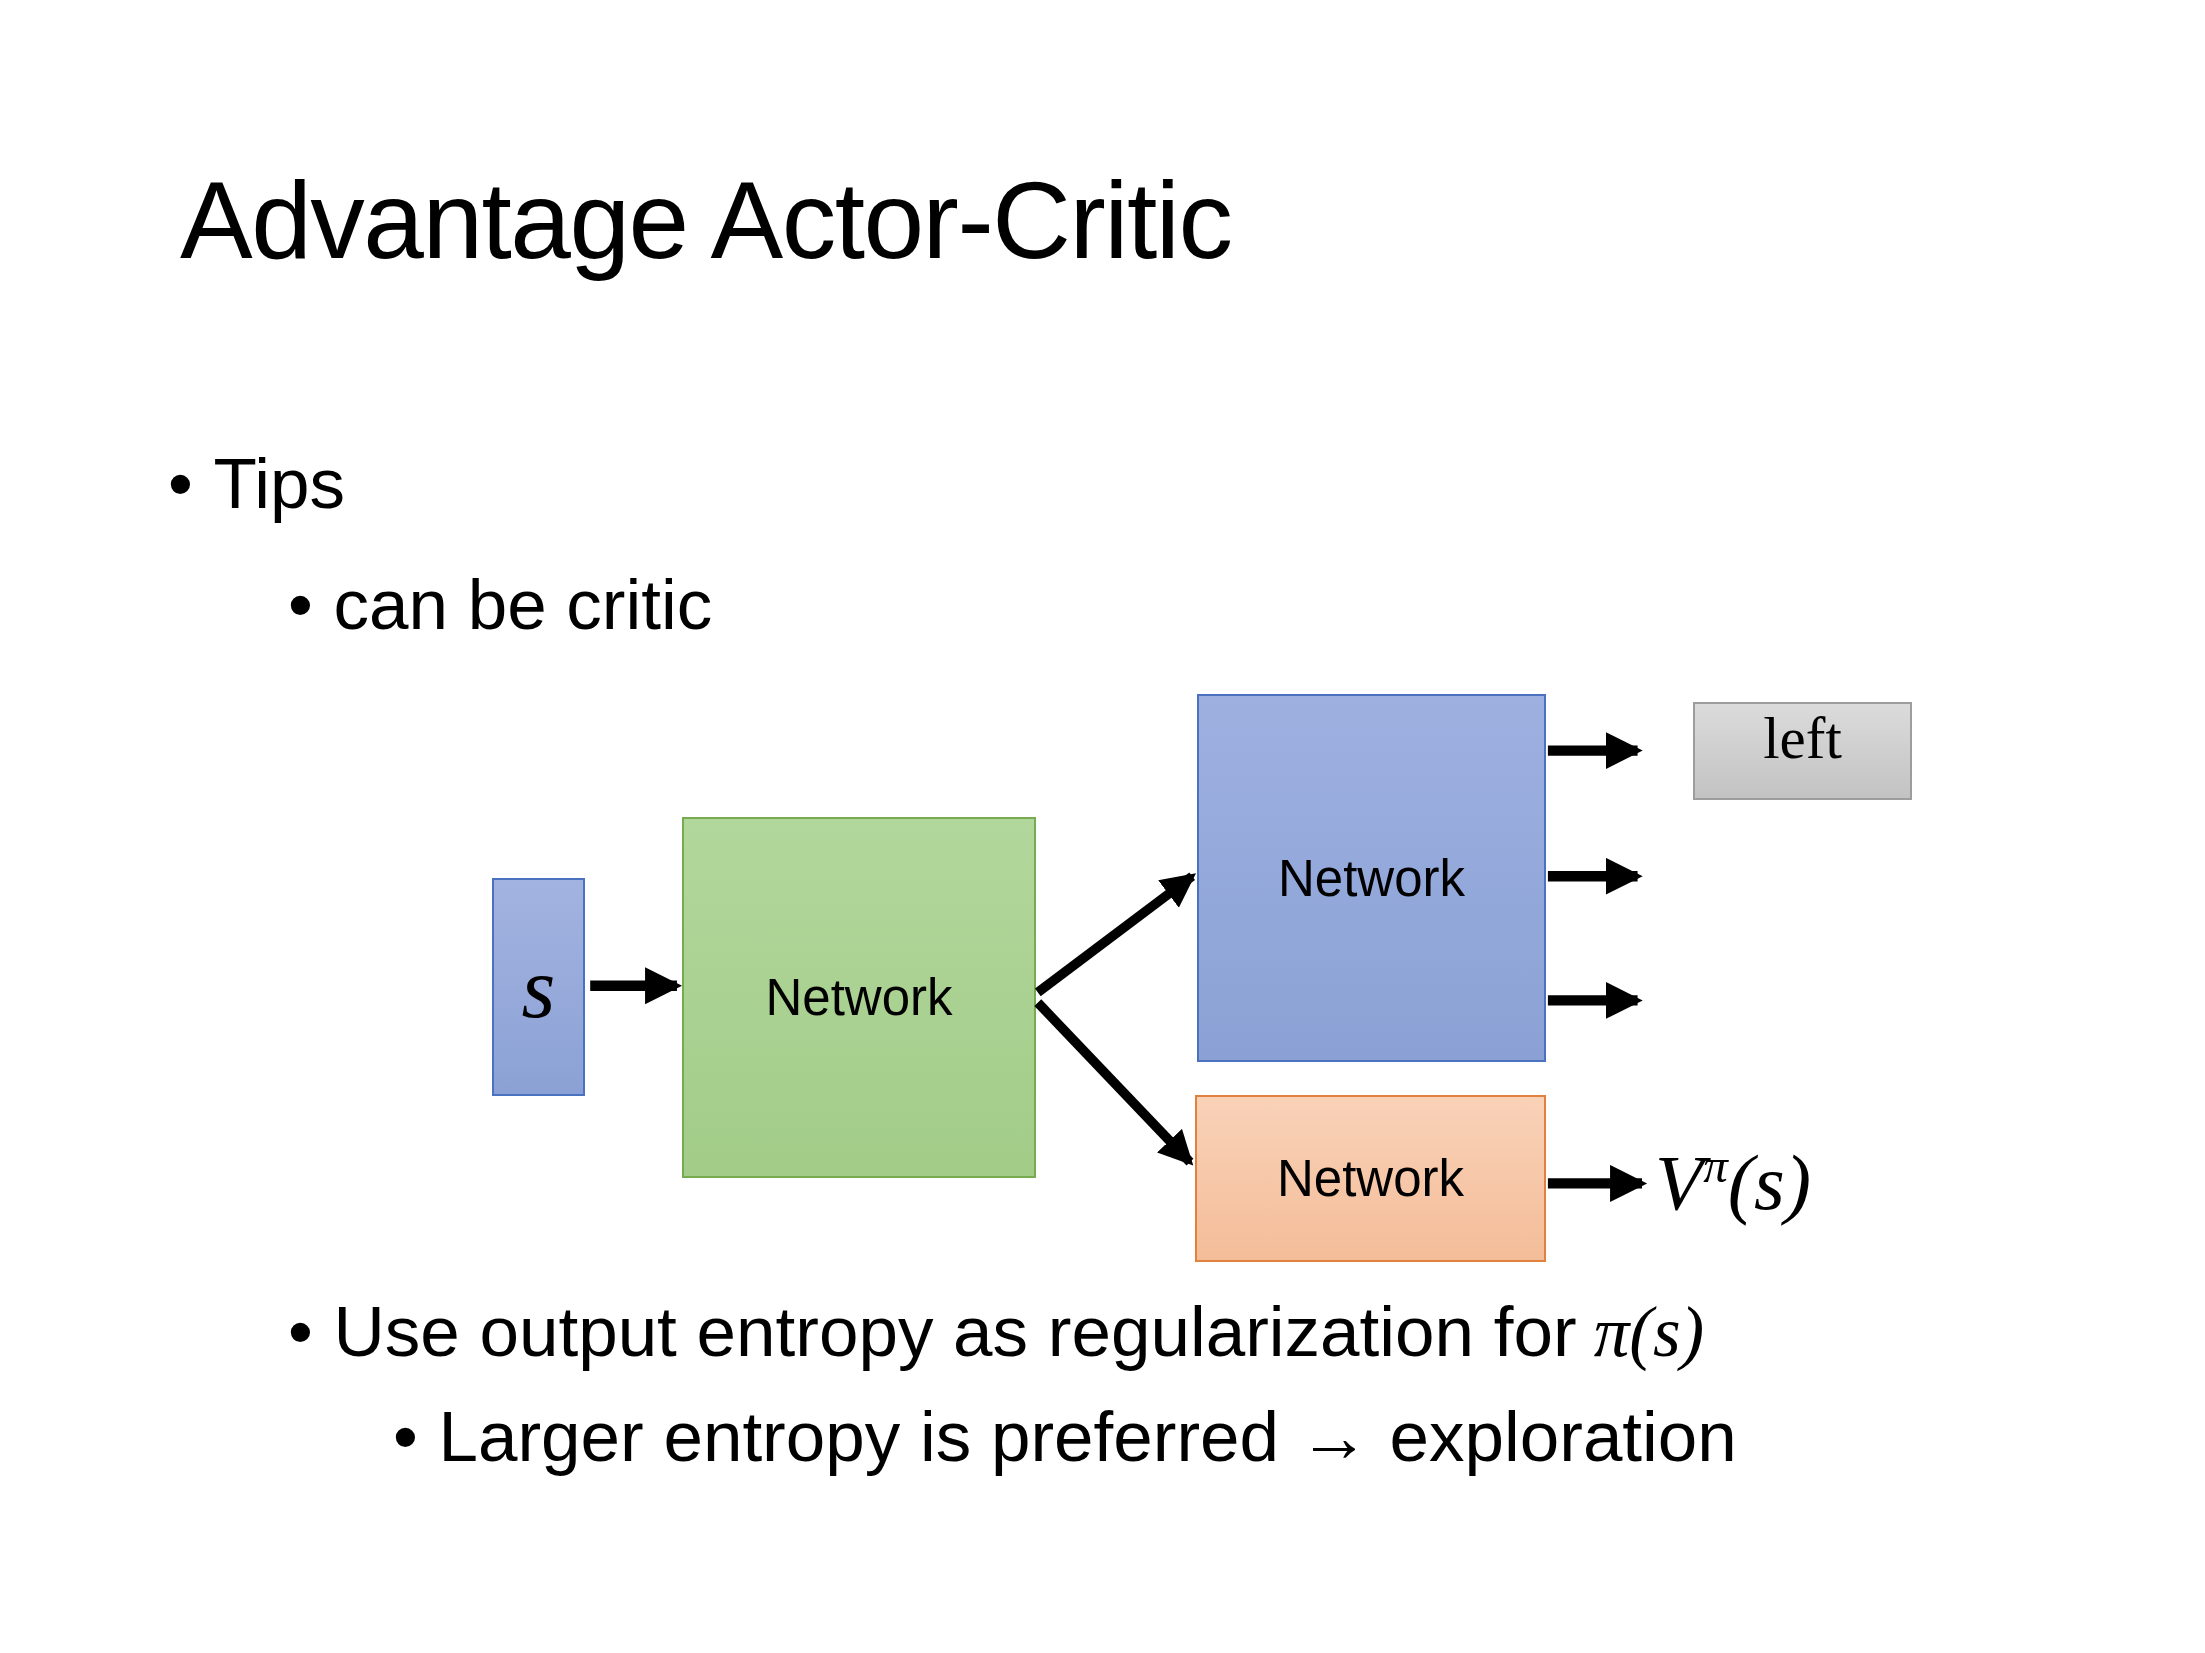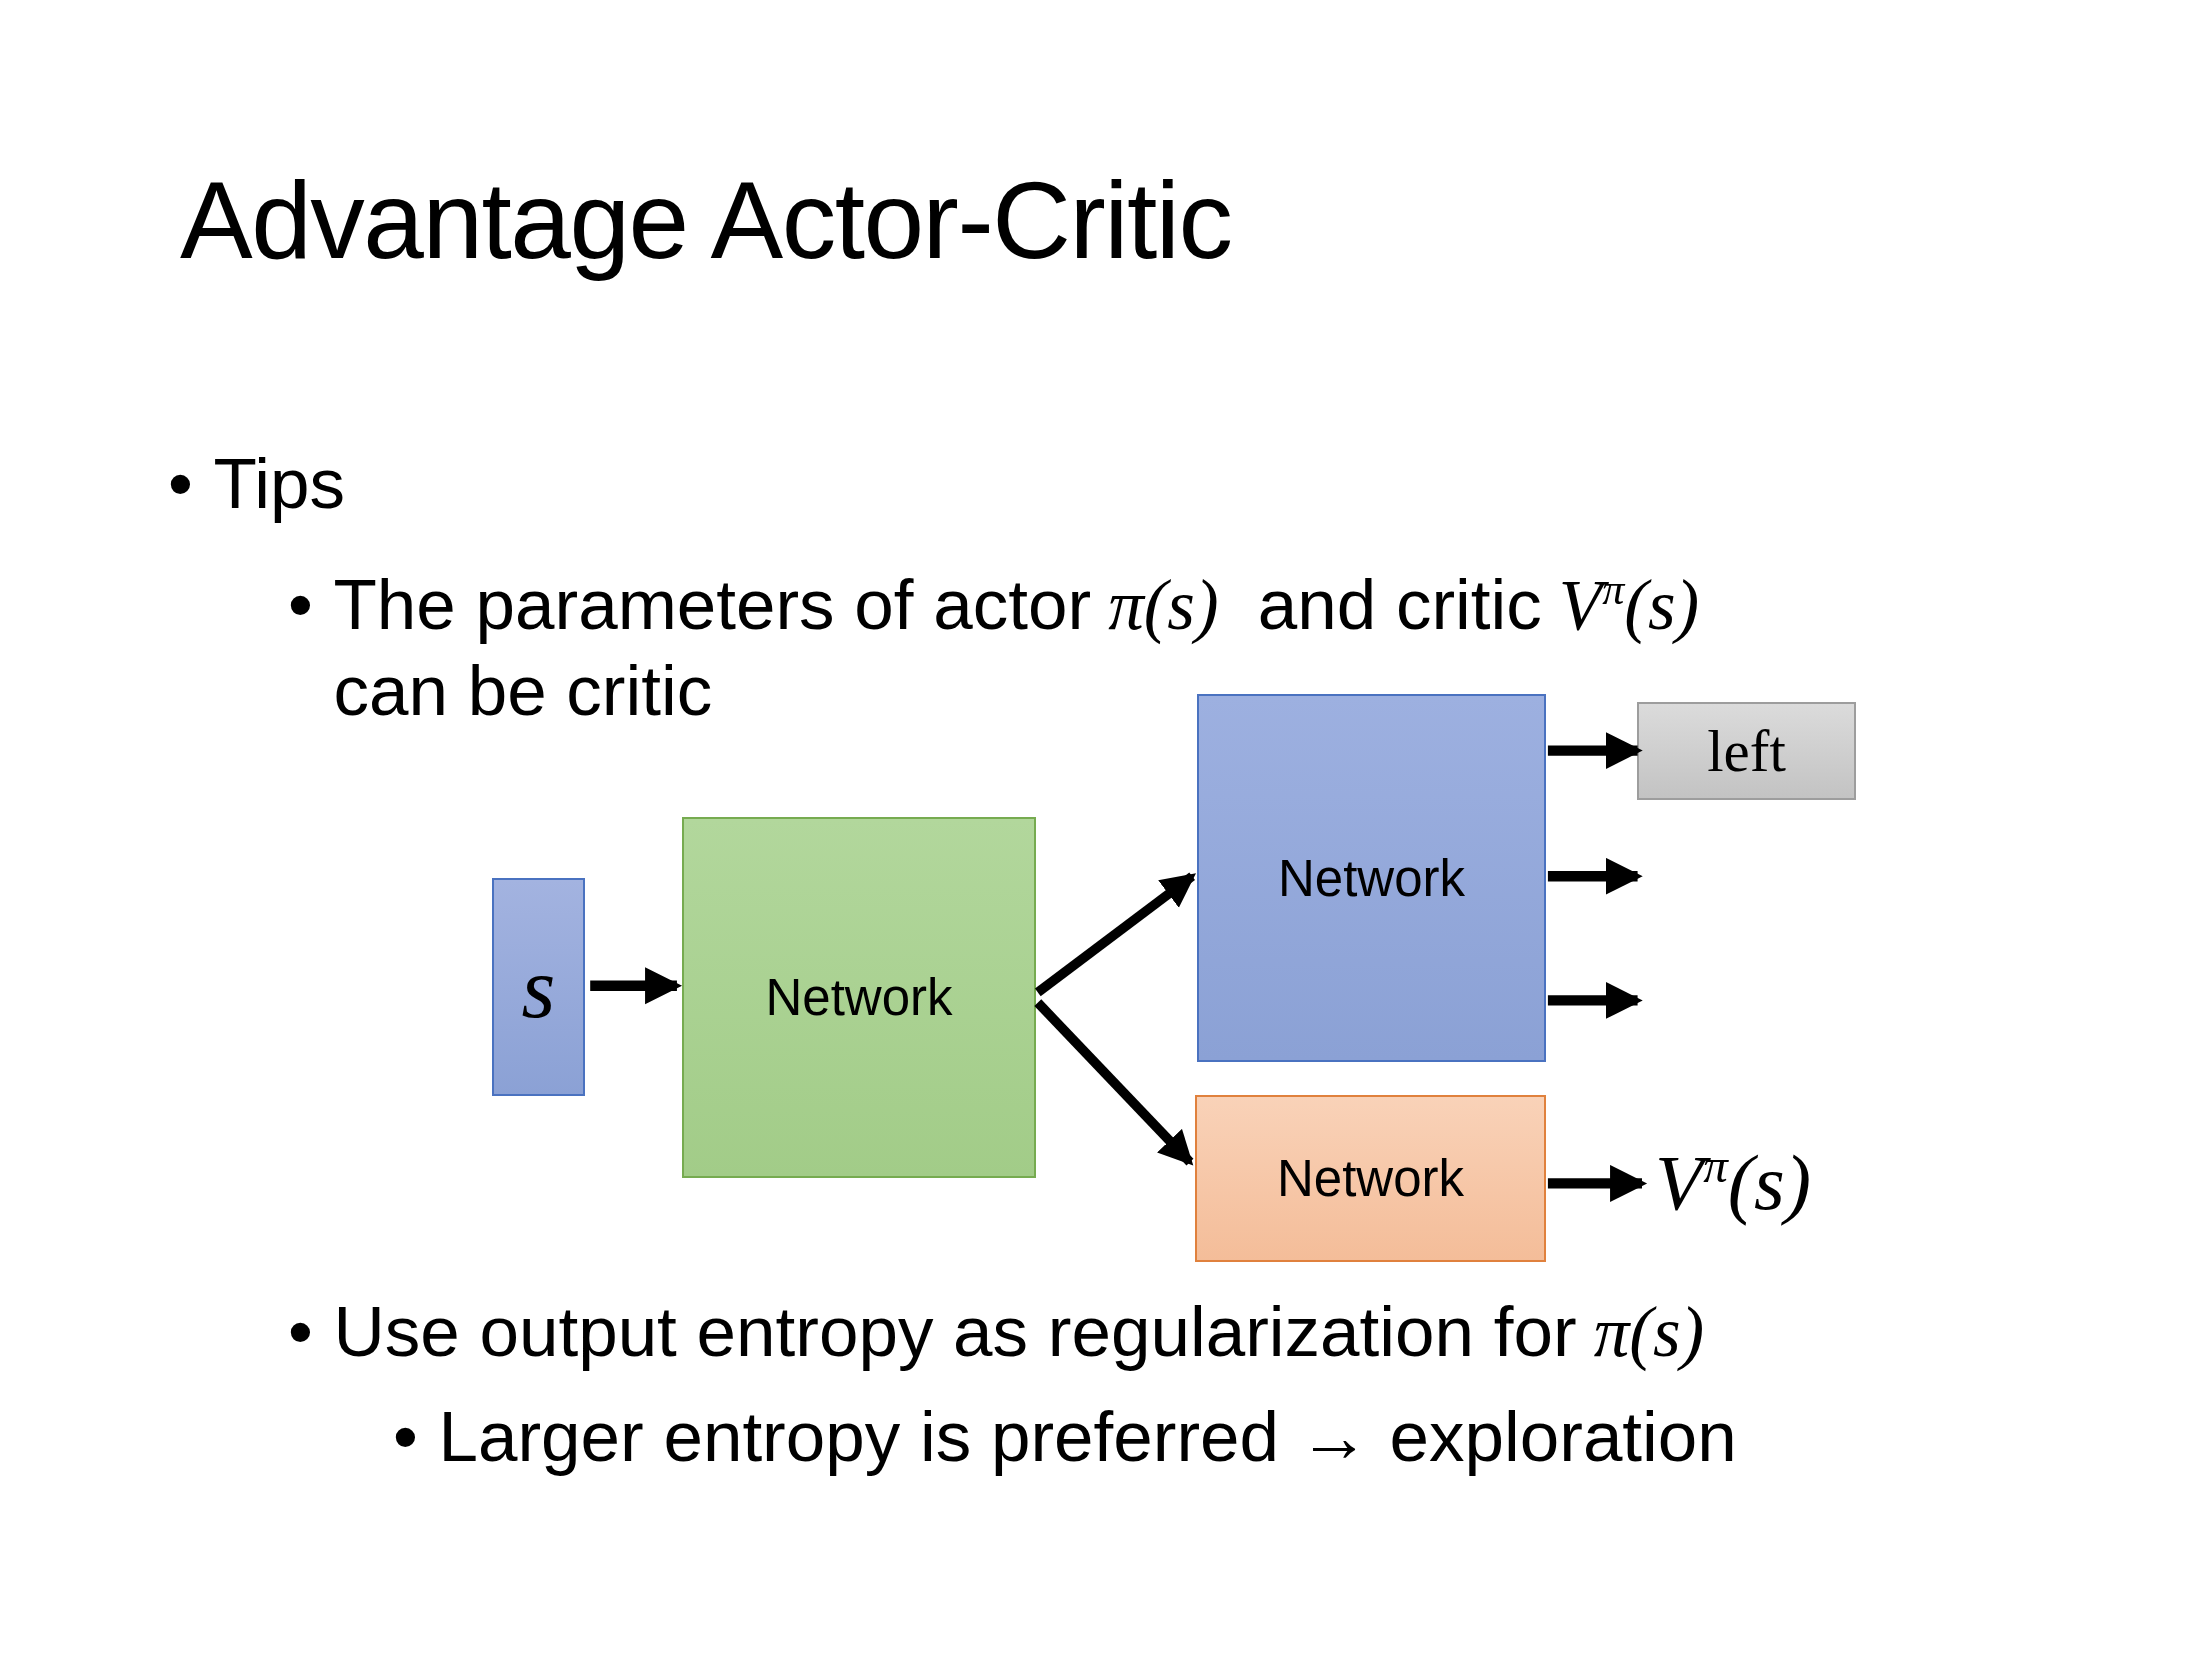--- a/index.html
+++ b/index.html
@@ -34,22 +34,22 @@
          border-color:var(--shared-border,#76ab50);}
   #box-actor{left:1197px;top:694px;width:349px;height:368px;
          background:linear-gradient(180deg,#9db0e0,#8ba1d5);
          border-color:var(--actor-border,#4a72c0);}
   #box-critic{left:1195px;top:1095px;width:351px;height:167px;
          background:linear-gradient(180deg,#f9d2b8,#f4bd99);
          border-color:var(--critic-border,#e0813d);}
   .net-label{font-size:51px;}
   .s-label{font-family:"Liberation Serif","DejaVu Serif",serif;font-style:italic;font-size:87px;}
 
-  .action-box{position:absolute;left:1637px;width:219px;height:98px;
-         display:flex;align-items:center;justify-content:center;box-sizing:border-box;
+  .action-box{position:absolute;left:1693px;width:219px;height:98px;
+         display:flex;justify-content:center;box-sizing:border-box;
          background:linear-gradient(180deg,#dbdbdb,#c3c3c3);
          border:2.2px solid var(--action-border,#9d9d9d);}
   #action-left{top:702px;}
   #action-right{top:827px;height:99px;}
   #action-fire{top:952px;}
   .action-label{font-family:"Liberation Serif","DejaVu Serif",serif;font-size:59px;}
 
   #out-v{position:absolute;left:1655px;top:1138px;font-size:79px;white-space:nowrap;text-align:right;}
 
   .arrows{position:absolute;left:0;top:0;pointer-events:none;}
@@ -62,23 +62,20 @@
   <h1 class="title">Advantage Actor-Critic</h1>
 
   <div class="row" id="row-tips">
     <span class="blt">•</span>
     <span>Tips</span>
   </div>
 
   <div class="row" id="row-params">
     <span class="blt">•</span>
     <div>
-      <div>
-        <span class="m-r">The parameters of actor</span><span class="math">π(s)</span><span class="m-x">and critic</span><span class="math"><span>V</span><sup>π</sup><span>(s)</span></span>
-      </div>
       <div>can be critic</div>
     </div>
   </div>
 
   <div class="row" id="row-entropy">
     <span class="blt">•</span>
     <div>
       <span class="m-r">Use output entropy as regularization for</span><span class="math">π(s)</span>
     </div>
   </div>

